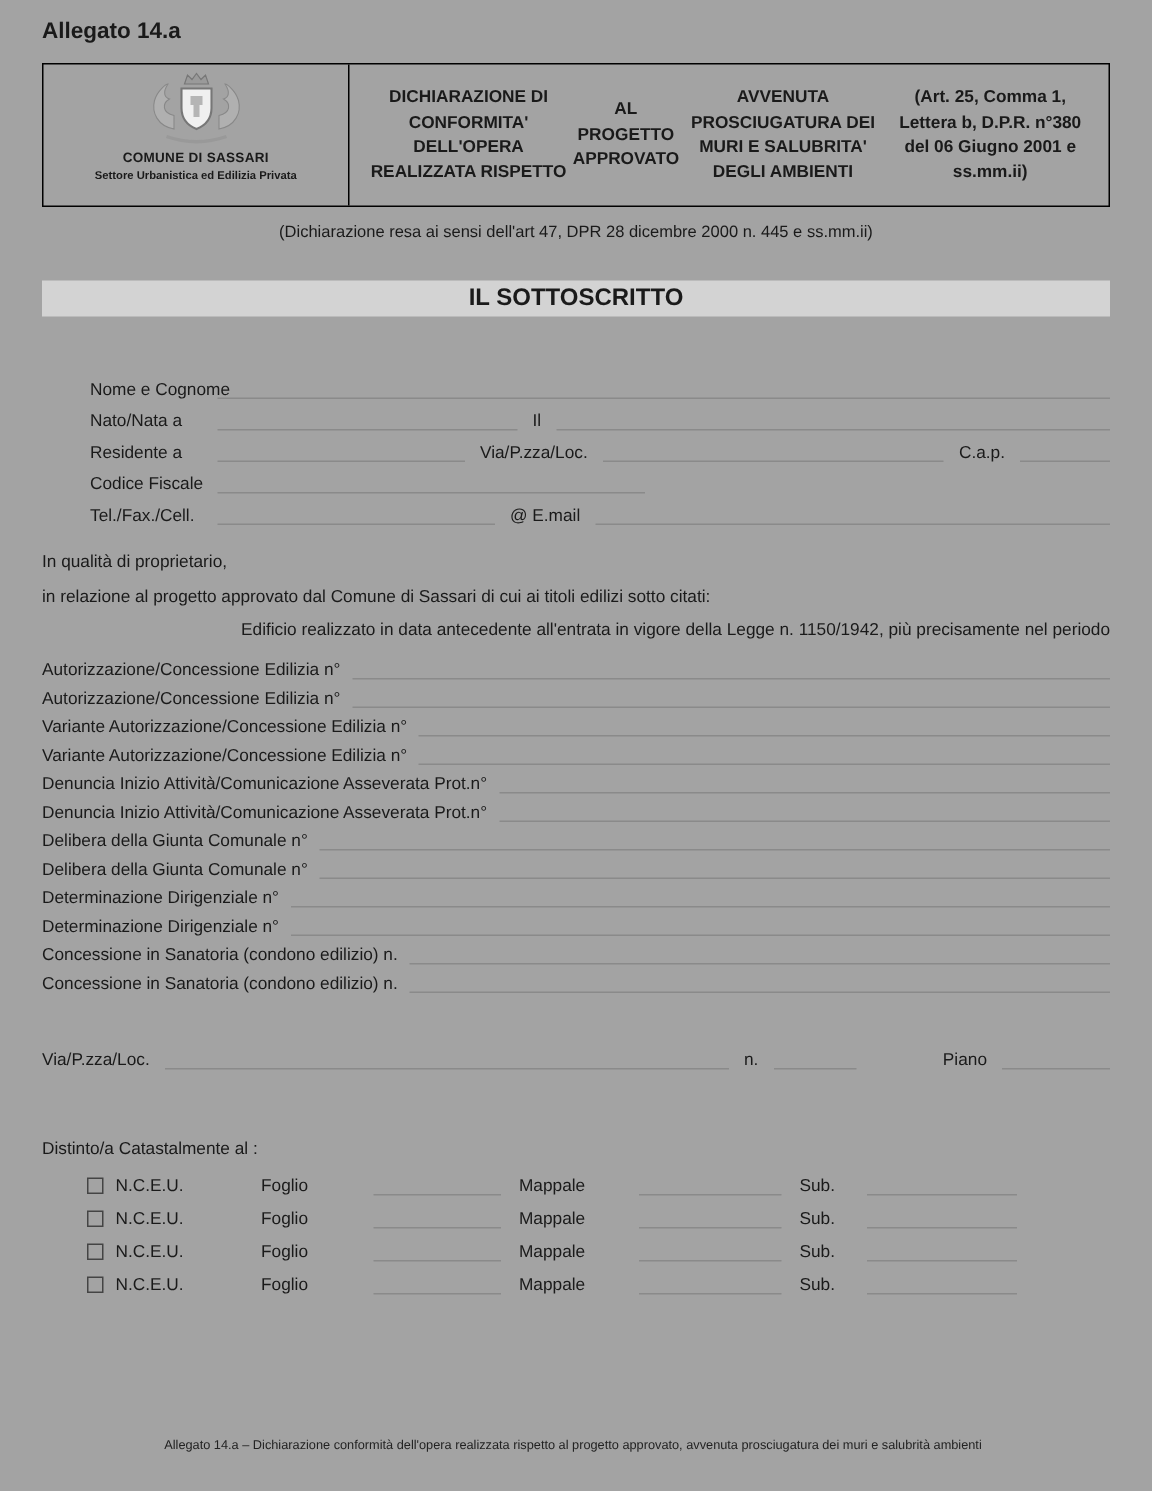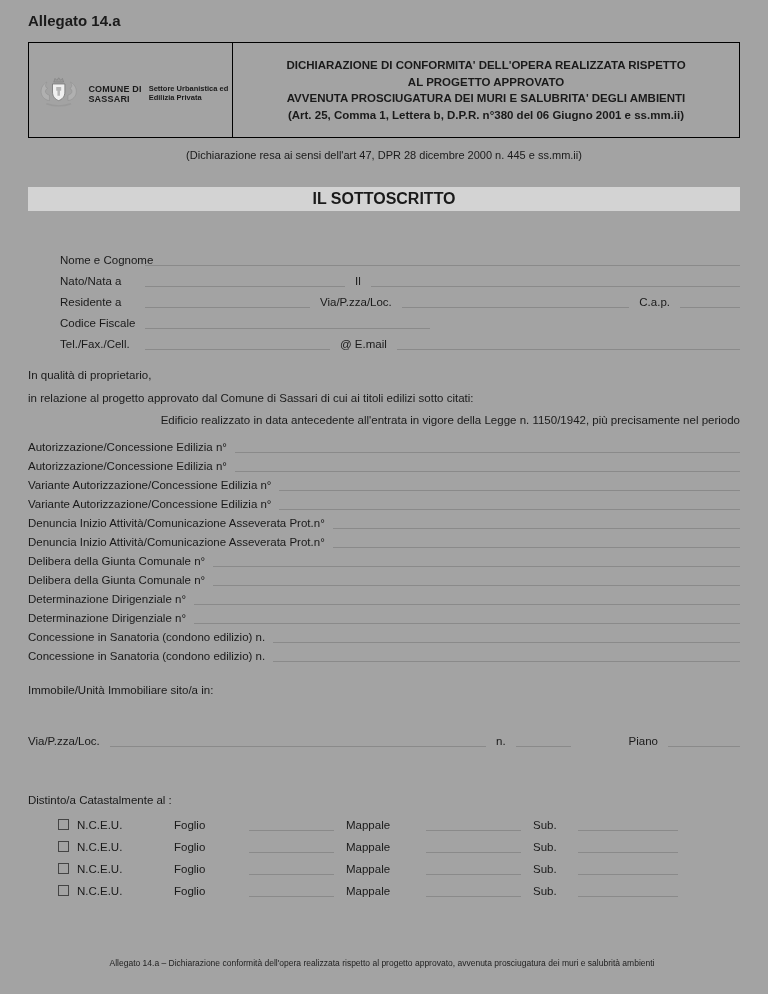--- a/index.html
+++ b/index.html
@@ -7,25 +7,25 @@
     --field_line:#8a8a8a;
     --border_color:#000000;
   }
   *{margin:0;padding:0;box-sizing:border-box;}
   body{background:#ffffff;font-family:"Liberation Sans", sans-serif;color:#1a1a1a;}
   .page{width:768px;height:994px;margin:0 auto;background:#a3a3a3;position:relative;padding:12px 28px;overflow:hidden;}
 
   .allegato{font-size:15px;font-weight:bold;}
 
   .header-box{margin-top:13px;border:1px solid var(--border_color);height:96px;display:flex;}
-  .header-left{width:204px;border-right:1px solid var(--border_color);display:flex;flex-direction:row;align-items:center;padding-top:4px;}
+  .header-left{width:204px;border-right:1px solid var(--border_color);display:flex;flex-direction:column;align-items:center;padding-top:4px;}
   .crest{display:block;}
   .comune-name{font-size:9px;font-weight:bold;margin-top:3px;letter-spacing:.2px;}
   .comune-sector{font-size:7.5px;font-weight:bold;margin-top:2px;}
-  .header-right{flex:1;display:flex;flex-direction:column;justify-content:center;align-items:center;text-align:center;font-weight:bold;font-size:11.5px;line-height:16.5px;padding:0 10px;}
+  .header-right{flex:1;display:flex;flex-direction:row;justify-content:center;align-items:center;text-align:center;font-weight:bold;font-size:11.5px;line-height:16.5px;padding:0 10px;}
 
   .subtitle{margin-top:11px;text-align:center;font-size:11px;}
 
   .banner{margin-top:26px;background:var(--banner_bg);text-align:center;font-weight:bold;font-size:16px;padding:3px 0;}
 
   .personal{margin-top:35px;}
   .frow{display:flex;align-items:flex-end;height:20px;margin-bottom:1px;font-size:11.5px;}
   .lblcol{width:117px;flex-shrink:0;white-space:nowrap;padding-left:32px;}
   .lbl{white-space:nowrap;}
   .fld{border-bottom:1px solid var(--field_line);height:15px;display:inline-block;}
@@ -181,21 +181,20 @@
     <div class="frow permit-row">
       <span class="lbl">Concessione in Sanatoria (condono edilizio) n.</span>
       <span class="fld flex"></span>
     </div>
     <div class="frow permit-row">
       <span class="lbl">Concessione in Sanatoria (condono edilizio) n.</span>
       <span class="fld flex"></span>
     </div>
   </div>
 
-  <div class="statement immobile">Immobile/Unità Immobiliare sito/a in:</div>
 
   <div class="frow via-row">
     <span class="lbl mr">Via/P.zza/Loc.</span>
     <span class="fld flex"></span>
     <span class="lbl ml mr">n.</span>
     <span class="fld w55"></span>
     <span class="lbl ml mr" style="margin-left:18px;padding-left:40px;">Piano</span>
     <span class="fld w72"></span>
   </div>
 

